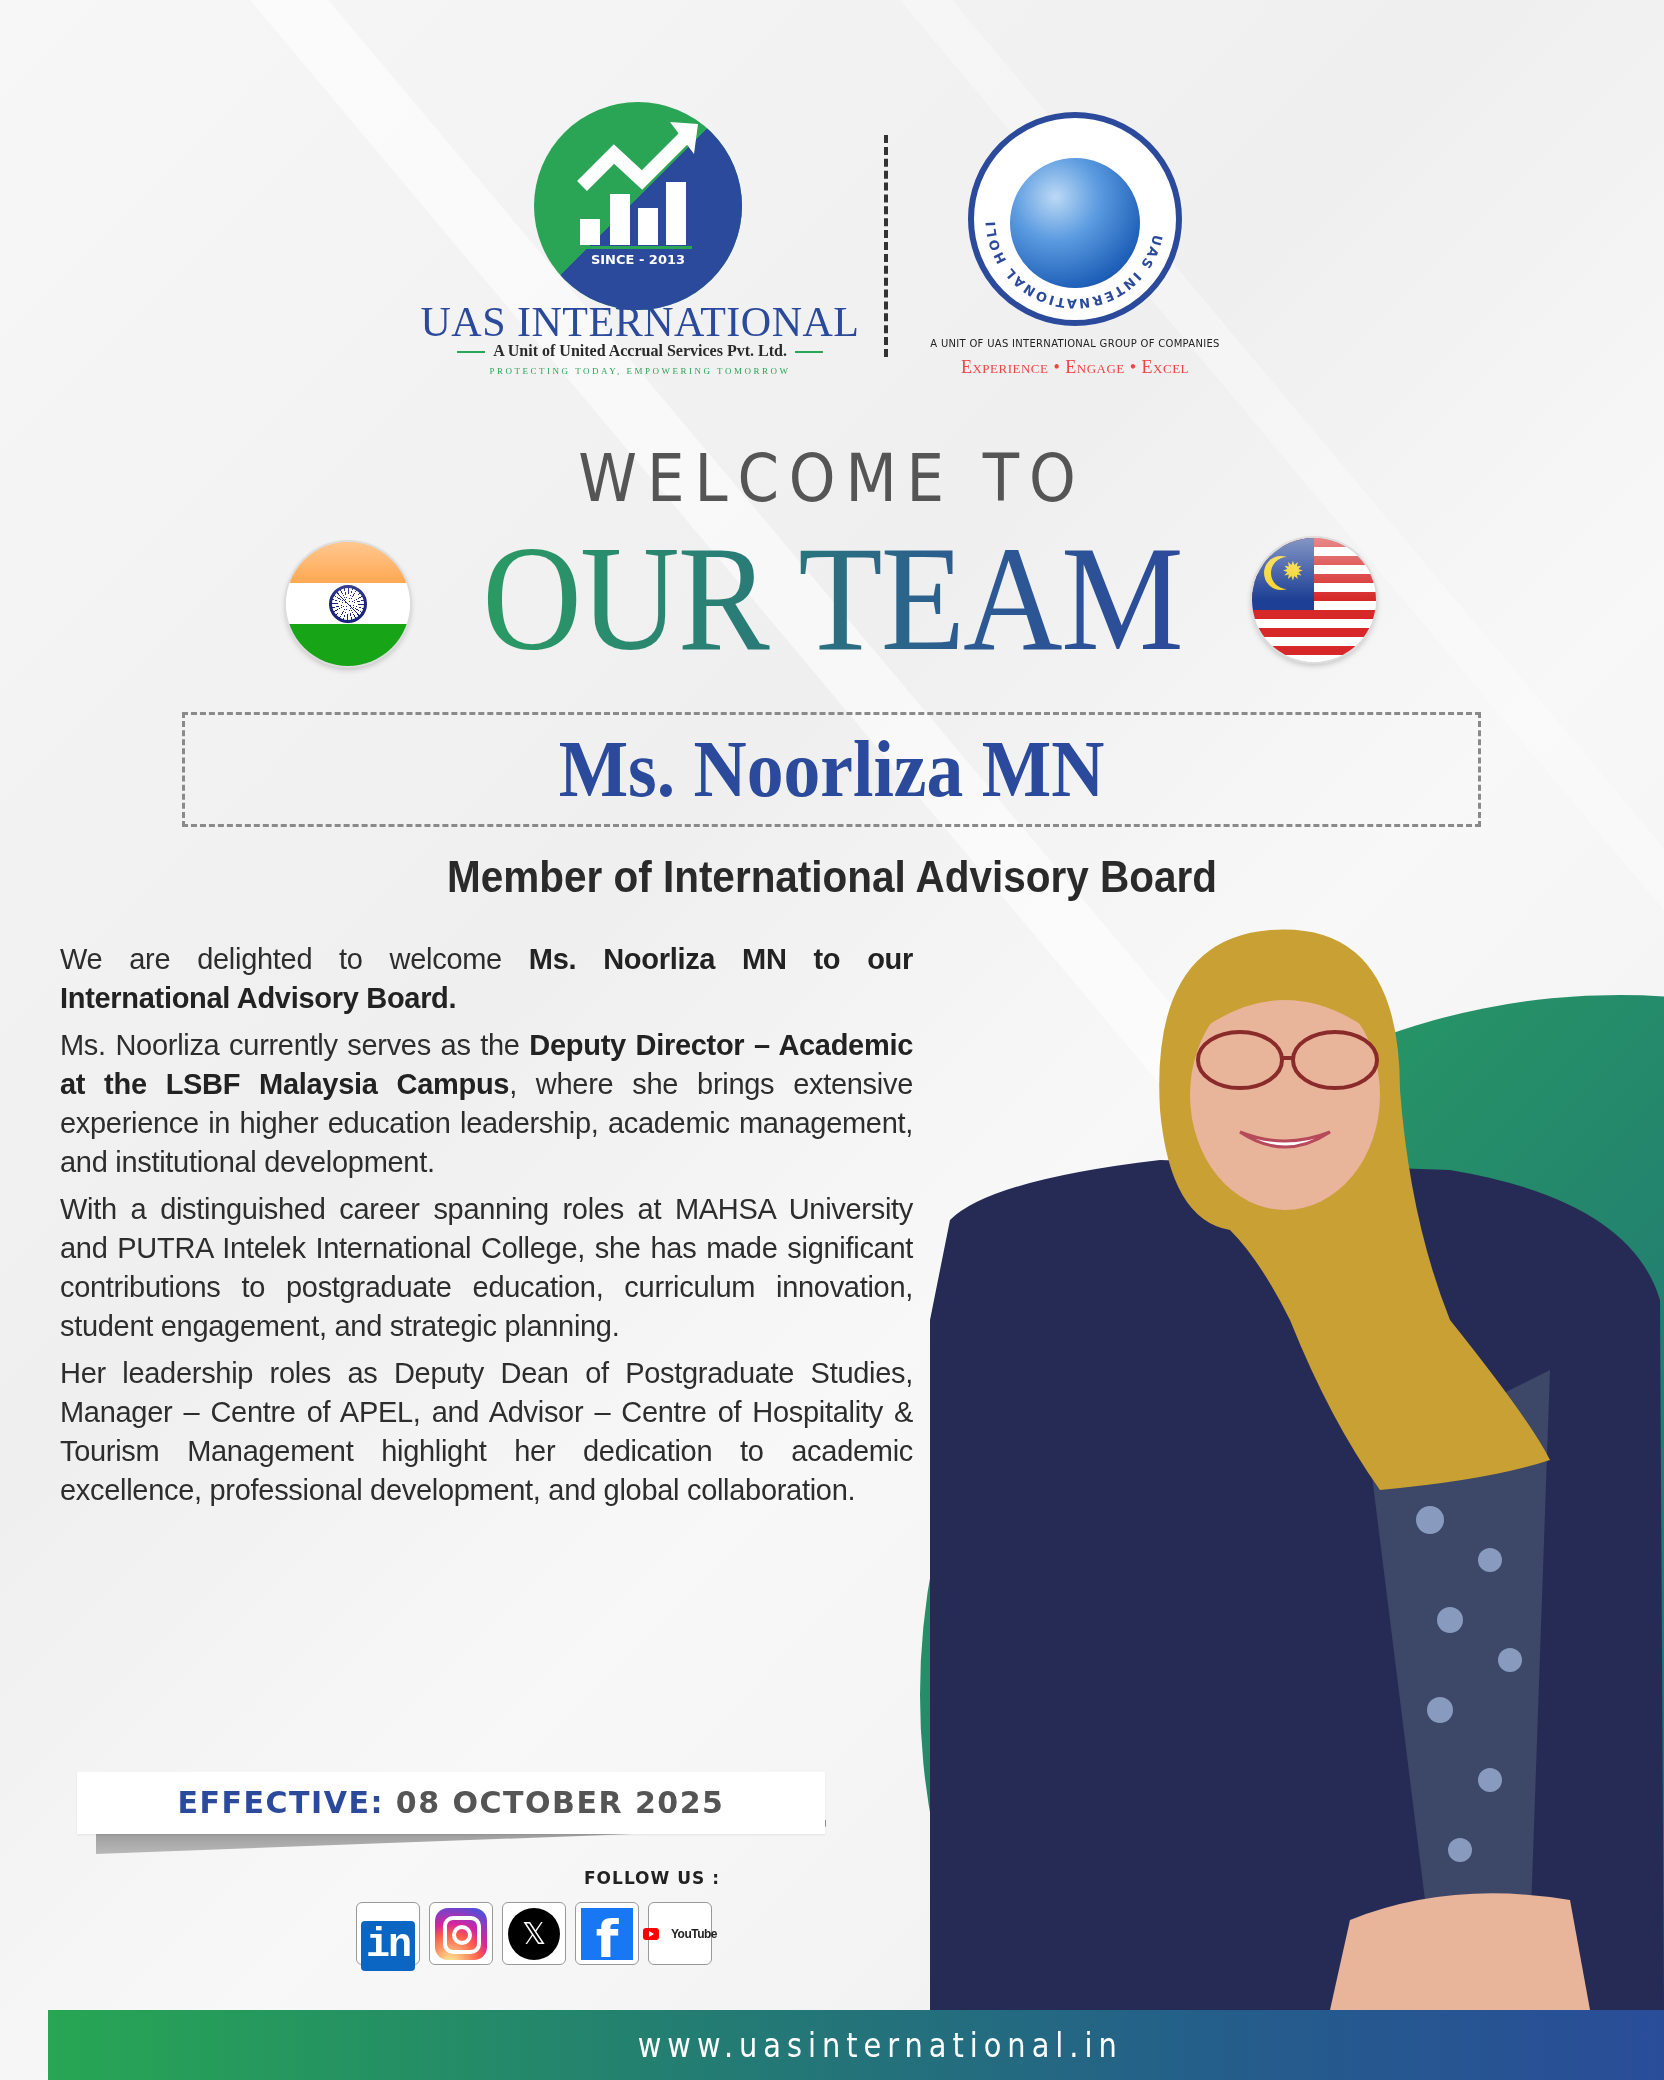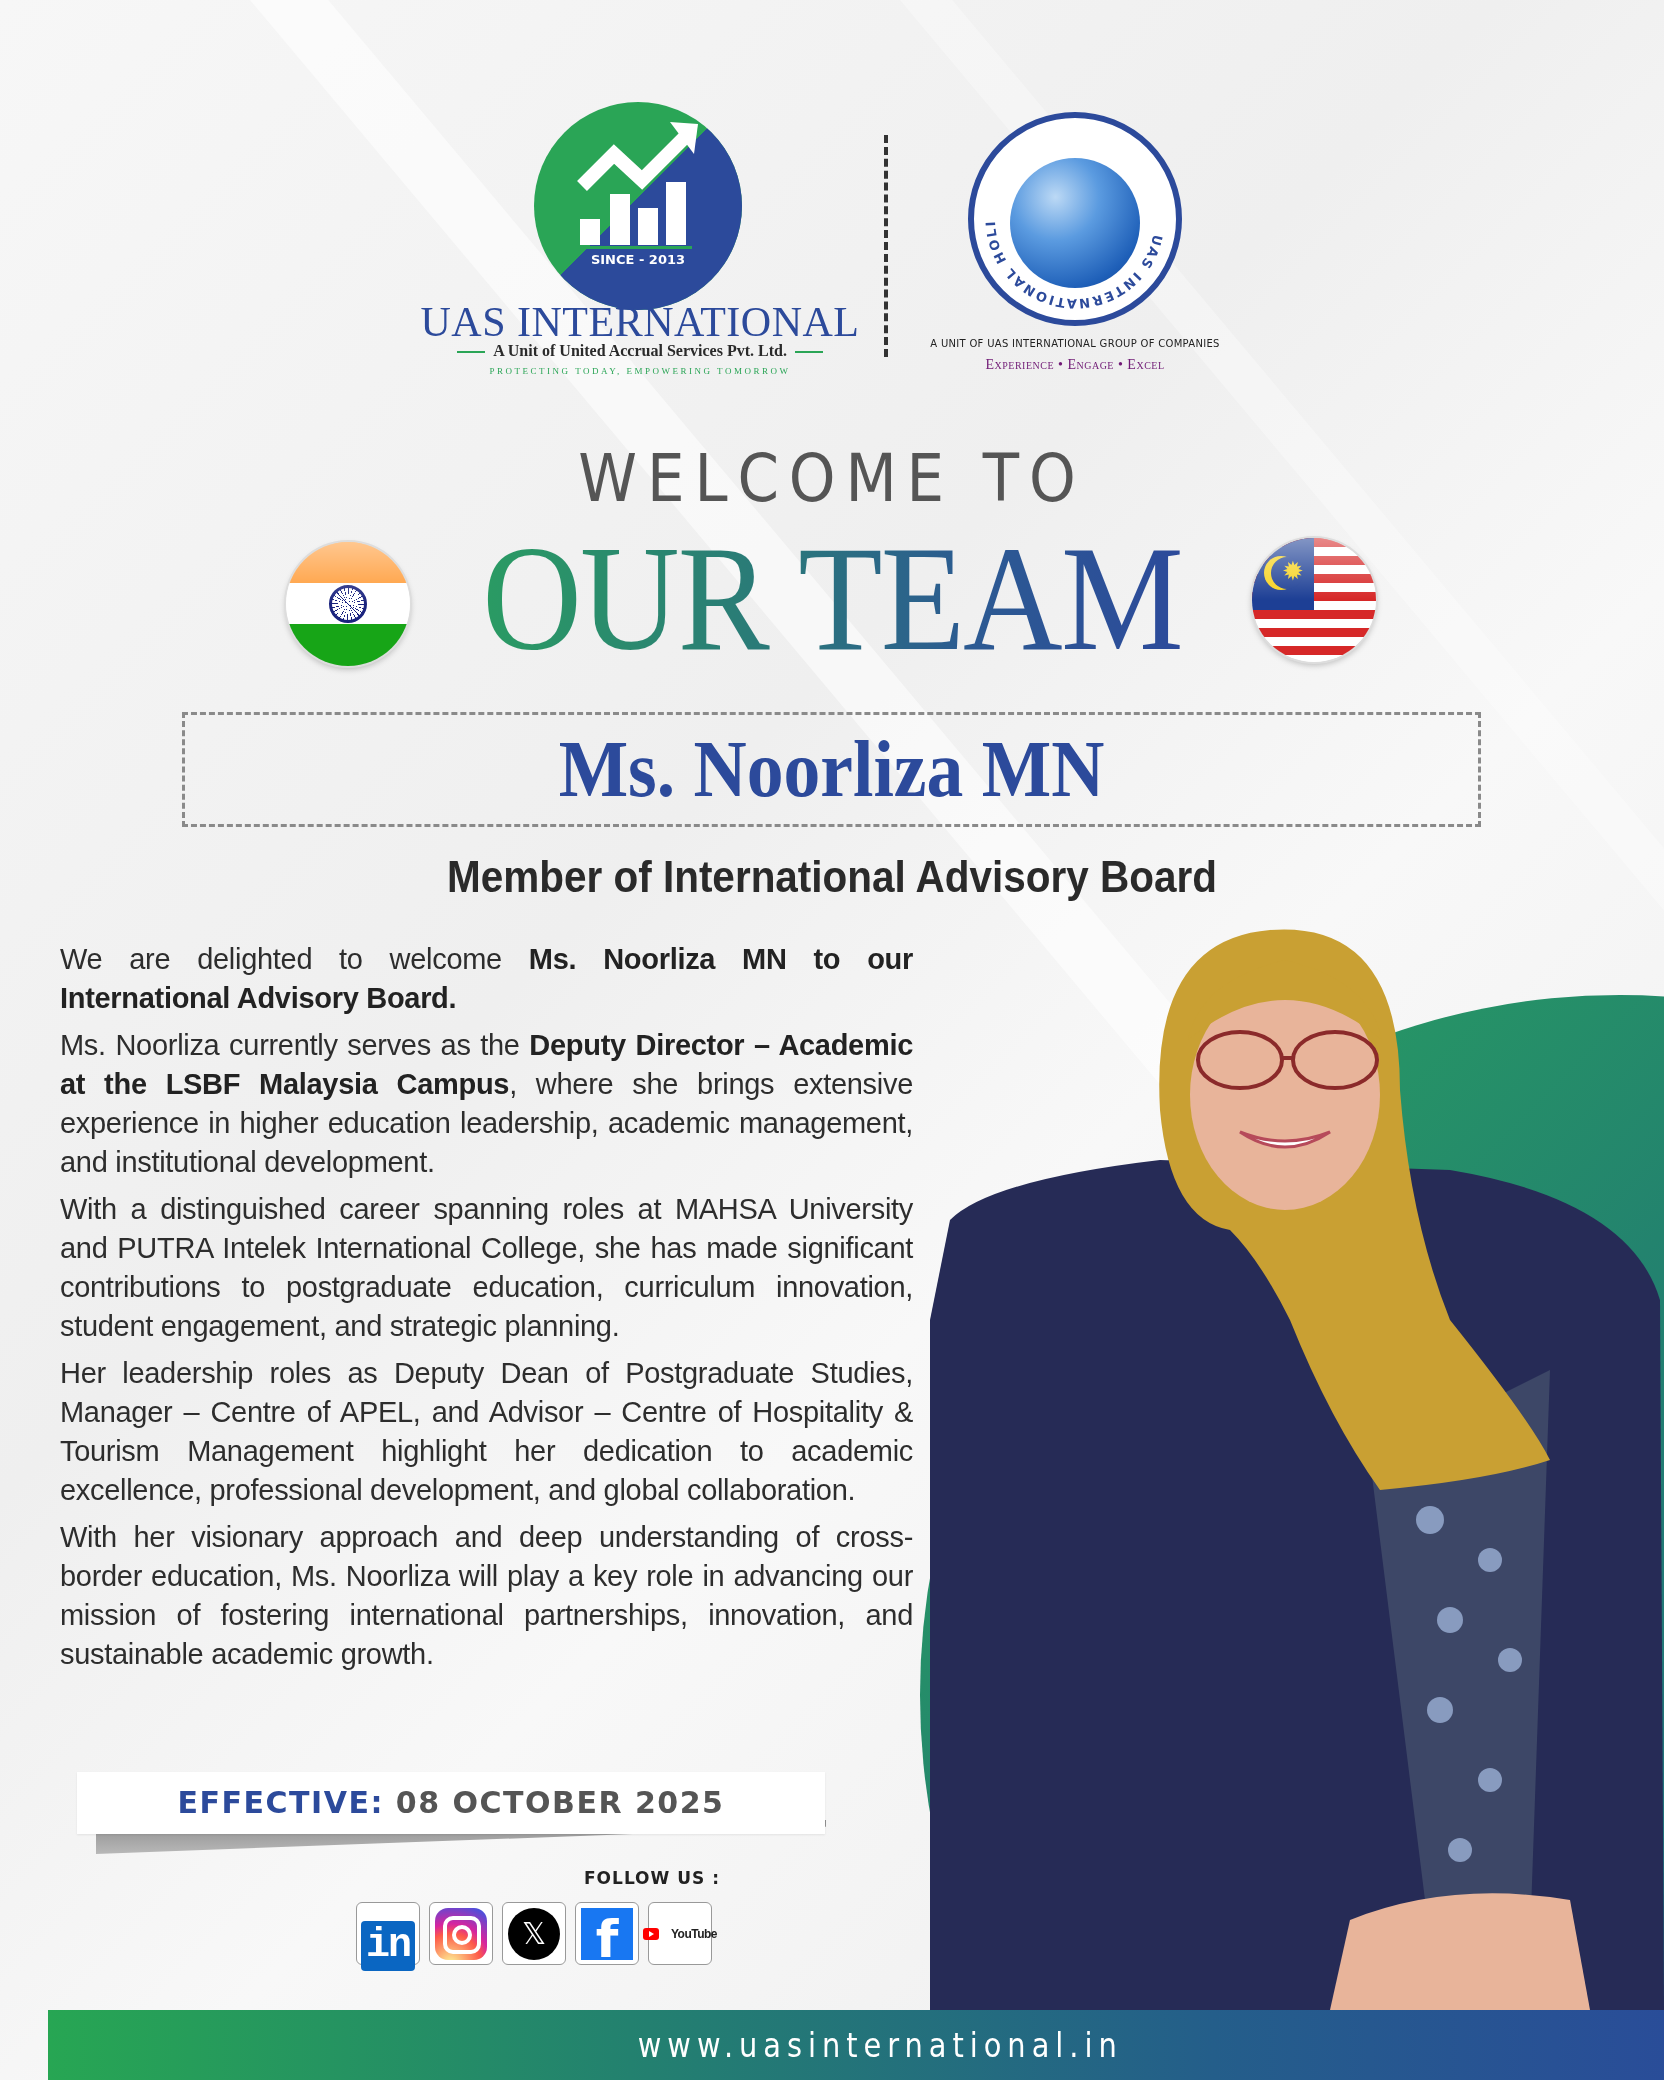--- a/index.html
+++ b/index.html
@@ -31,22 +31,22 @@
 
   .divider { left: 884px; top: 135px; height: 222px; border-left: 4px dashed #333; }
 
   
   .logo2-ring { left: 968px; top: 112px; width: 214px; height: 214px; border-radius: 50%;
     border: 6px solid #2c4a9b; background:#fff; }
   .globe { left: 1010px; top: 158px; width: 130px; height: 130px; border-radius:50%;
     background: radial-gradient(circle at 35% 30%, #bcd9f5 0%, #5b9be0 35%, #1e5fb8 75%, #163f86 100%); }
   .logo2-unit { left: 890px; top: 338px; width: 370px; text-align:center; font-size: 10px;
     font-family:"DejaVu Sans", sans-serif; letter-spacing: 0.3px; color:#222; }
-  .logo2-tag { left: 890px; top: 357px; width: 370px; text-align:center; font-size: 14px;
-    font-family:"Liberation Serif", serif; color:#701a75; font-variant: small-caps; letter-spacing: 0.5px; }
+  .logo2-tag { left: 890px; top: 357px; width: 370px; text-align:center; font-size: 18px;
+    font-family:"Liberation Serif", serif; color:#ef4444; font-variant: small-caps; letter-spacing: 0.5px; }
 
   
   .welcome { left: 0; top: 440px; width: 1664px; text-align: center; font-size: 66px;
     letter-spacing: 11px; color: #555; font-family: "DejaVu Sans", sans-serif; font-weight: normal;
     transform: scaleX(0.9); }
   .ourteam { left: 0; top: 518px; width: 1664px; text-align: center; font-family: "Liberation Serif", serif;
     font-size: 150px; line-height: 160px; letter-spacing: -2px; transform: scaleX(0.92); }
   .ourteam span { background: linear-gradient(90deg, #2a9b63 0%, #2a7a78 40%, #2c5a92 70%, #2c4a9b 100%);
     -webkit-background-clip: text; background-clip: text; color: transparent; }
 
@@ -209,21 +209,20 @@
 
     <path d="M420,1020 Q520,980 640,1000 L660,1110 L400,1110 Z" fill="#e8b49a"></path>
   </svg>
 </div>
 
 <div class="abs body">
   <p><span>We are delighted to welcome </span><b>Ms. Noorliza MN to our International Advisory Board.</b></p>
   <p><span>Ms. Noorliza currently serves as the </span><b>Deputy Director – Academic at the LSBF Malaysia Campus</b><span>, where she brings extensive experience in higher education leadership, academic management, and institutional development.</span></p>
   <p>With a distinguished career spanning roles at MAHSA University and PUTRA Intelek International College, she has made significant contributions to postgraduate education, curriculum innovation, student engagement, and strategic planning.</p>
   <p>Her leadership roles as Deputy Dean of Postgraduate Studies, Manager – Centre of APEL, and Advisor – Centre of Hospitality &amp; Tourism Management highlight her dedication to academic excellence, professional development, and global collaboration.</p>
-  <p>With her visionary approach and deep understanding of cross-border education, Ms. Noorliza will play a key role in advancing our mission of fostering international partnerships, innovation, and sustainable academic growth.</p>
 </div>
 
 <div class="abs eff-shadow"></div>
 <div class="abs eff-box">
   <span class="eff-label">EFFECTIVE:</span>
   <span class="eff-date">08 OCTOBER 2025</span>
 </div>
 
 <div class="abs follow">FOLLOW US :</div>
 <div class="abs socials">

